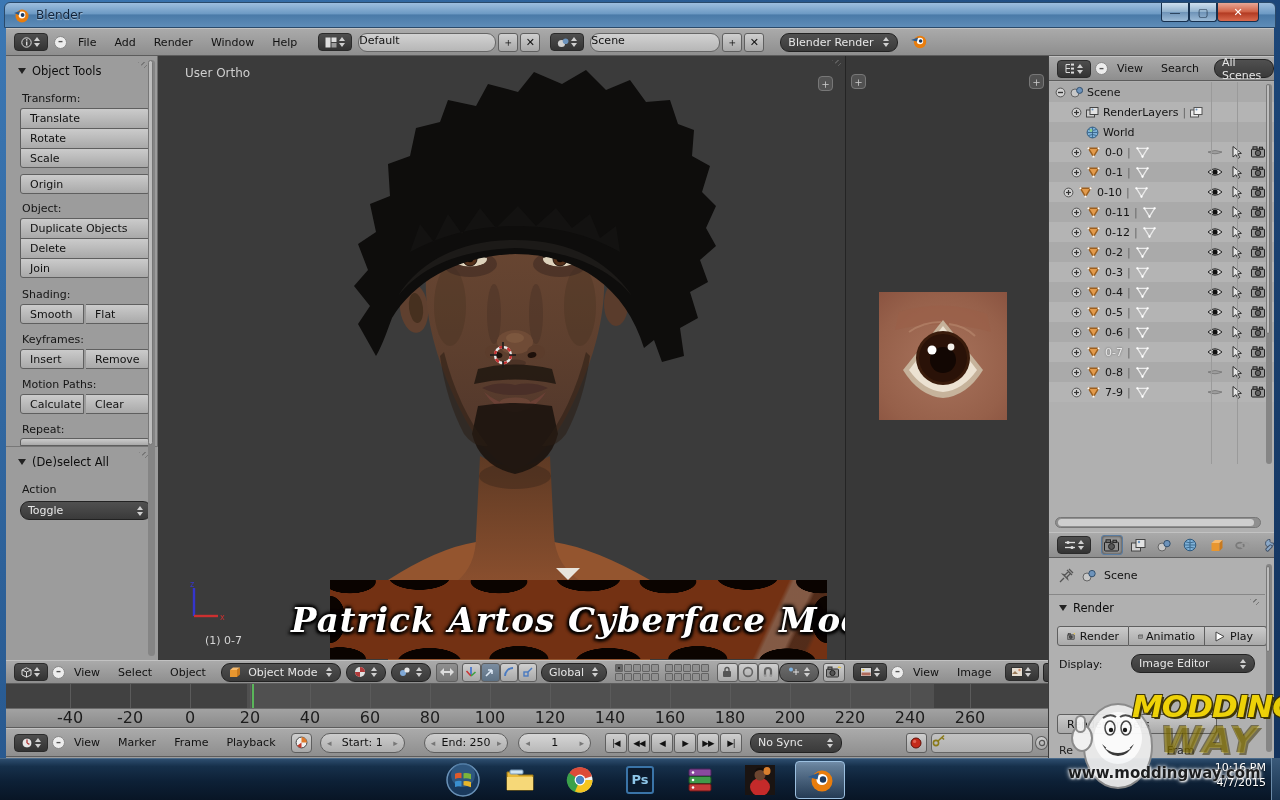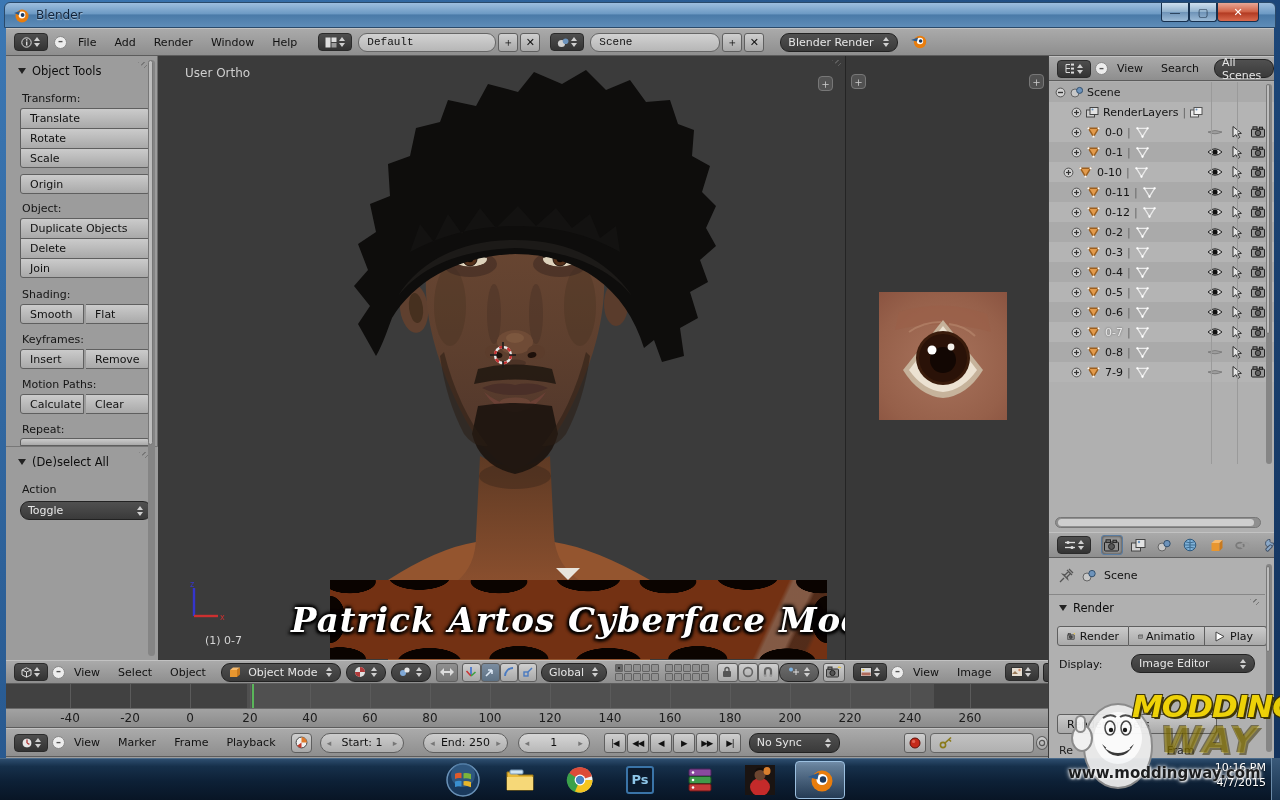--- a/index.html
+++ b/index.html
@@ -30,21 +30,21 @@
      background:linear-gradient(#4e4e4e,#333);display:flex;align-items:center;justify-content:center;gap:2px;flex:none;}
   .pinbtn{width:13px;height:13px;border-radius:50%;background:#ededed;border:1px solid #888;
      color:#555;font-weight:bold;display:flex;align-items:center;justify-content:center;font-size:10px;line-height:0;flex:none;}
   .ud{width:7px;height:10px;position:relative;flex:none;}
   .ud::before,.ud::after{content:"";position:absolute;left:0;border-left:3.5px solid transparent;border-right:3.5px solid transparent;}
   .ud::before{top:0;border-bottom:4px solid #cfcfcf;}
   .ud::after{bottom:0;border-top:4px solid #cfcfcf;}
   .dd-dark{background:linear-gradient(#505050,#3a3a3a);border:1px solid #222;border-radius:9px;
      color:#e6e6e6;display:inline-flex;align-items:center;gap:5px;padding:0 7px;height:19px;}
   .field-light{background:linear-gradient(#d2d2d2,#b6b6b6);border:1px solid #666;border-radius:9px;
-     color:#111;display:inline-flex;align-items:center;gap:5px;padding:0 8px;height:19px;font-family:Liberation Mono, monospace;}
+     color:#111;display:inline-flex;align-items:flex-start;gap:5px;padding:0 0;height:19px;}
   .sqbtn{background:linear-gradient(#cfcfcf,#a8a8a8);border:1px solid #5f5f5f;border-radius:3px;
      display:flex;align-items:center;justify-content:center;color:#111;}
   .btn-l{background:linear-gradient(#cbcbcb,#a9a9a9);border:1px solid #5f5f5f;color:#111;
      display:flex;align-items:center;padding:0 9px;height:20px;border-radius:3px;}
   .ptitle{font-size:11.5px;color:#0d0d0d;display:flex;align-items:center;gap:6px;}
   .tri-d{width:0;height:0;border-left:4.5px solid transparent;border-right:4.5px solid transparent;border-top:6px solid #222;}
   .corner{position:absolute;width:13px;height:13px;background:repeating-linear-gradient(135deg,transparent 0 3px,#787878 3px 4px);
      clip-path:polygon(100% 0,30% 0,100% 70%);}
   .stepper{background:linear-gradient(#cdcdcd,#aeaeae);border:1px solid #5f5f5f;border-radius:10px;height:20px;
      display:flex;align-items:center;justify-content:center;color:#111;position:relative;}
@@ -124,21 +124,21 @@
   .tab{width:22px;height:20px;display:flex;align-items:center;justify-content:center;border-radius:3px;}
   .tab.active{background:#989898;border:1px solid #5a7ca0;box-shadow:inset 0 0 3px #333;}
 
   
   .tl-canvas{left:6px;top:684px;width:1042px;height:24px;background:#505050;overflow:hidden;}
   .tl-out{position:absolute;top:0;height:100%;background:#414141;}
   .tl-grid{position:absolute;top:0;width:1px;height:100%;background:#5b5b5b;}
   .tl-cur{position:absolute;top:0;width:2px;height:100%;background:#5ab65a;}
   .tl-ruler{left:6px;top:708px;width:1042px;height:20px;background:linear-gradient(#a2a2a2,#8b8b8b);
      border-top:1px solid #6a6a6a;border-bottom:1px solid #5c5c5c;display:flex;padding-left:34px;overflow:hidden;}
-  .tick{width:60px;text-align:center;color:#1c1c1c;font-size:12px;line-height:18px;flex:none;}
+  .tick{width:60px;text-align:center;color:#1c1c1c;font-size:16px;line-height:18px;flex:none;}
   .tl-hdr{left:6px;top:728px;width:1042px;height:29px;}
 
   
   .taskbar{left:0;top:758px;width:1280px;height:42px;
      background:linear-gradient(#2d4d6e 0%,#16304b 18%,#0d2036 55%,#081525 100%);
      border-top:1px solid #4a6a8a;display:flex;align-items:center;gap:10px;padding-left:6px;justify-content:center;}
   .tb-app{width:50px;height:38px;border-radius:4px;display:flex;align-items:center;justify-content:center;}
   .tb-app.active{background:linear-gradient(rgba(190,215,240,.5),rgba(90,130,170,.35));border:1px solid #9cc0e0;}
   .tray{position:absolute;right:14px;top:760px;text-align:right;color:#fff;font-size:11px;line-height:15px;
      text-shadow:0 1px 2px #000;}
@@ -628,20 +628,28 @@
           </svg>
         <span class="out-label">RenderLayers</span>
         <span class="pipe">|</span>
         <svg width="13" height="11" viewBox="0 0 13 11">
             <rect x="0.5" y="3" width="8" height="7" fill="#e9e9e9" stroke="#555"></rect>
             <rect x="4" y="0.5" width="8" height="7" fill="#f4f4f4" stroke="#555"></rect>
             <circle cx="6.5" cy="2.6" r="1" fill="#6d93bb"></circle>
           </svg>
       </div>
 
+      <div class="out-row r-dark" style="padding-left:22px">
+        <svg width="13" height="13" viewBox="0 0 13 13" style="margin-left:15px">
+            <circle cx="6.5" cy="6.5" r="5.4" fill="#7fb2d9" stroke="#2f5a7f"></circle>
+            <path d="M1.5,6.5 H11.5 M6.5,1.2 V11.8 M2.5,3.5 Q6.5,5.5 10.5,3.5 M2.5,9.5 Q6.5,7.5 10.5,9.5" stroke="#2f5a7f" stroke-width="0.8" fill="none"></path>
+            <circle cx="5" cy="4.5" r="1.4" fill="#8fcf8f"></circle>
+          </svg>
+        <span class="out-label">World</span>
+      </div>
 
       <div class="obj-rows">
 
       <div class="out-row" style="padding-left:22px" data-state="hidden" data-sel="0">
           <svg width="11" height="11" viewBox="0 0 11 11">
               <circle cx="5.5" cy="5.5" r="4.4" fill="#d2d2d2" stroke="#555"></circle>
               <line x1="3" y1="5.5" x2="8" y2="5.5" stroke="#333" stroke-width="1.2"></line>
               <line x1="5.5" y1="3" x2="5.5" y2="8" stroke="#333" stroke-width="1.2"></line>
             </svg>
           <svg width="15" height="13" viewBox="0 0 16 14">

